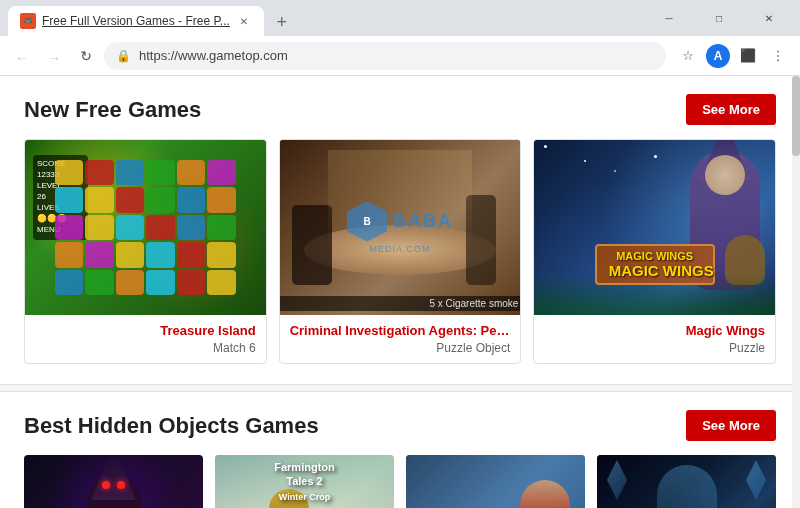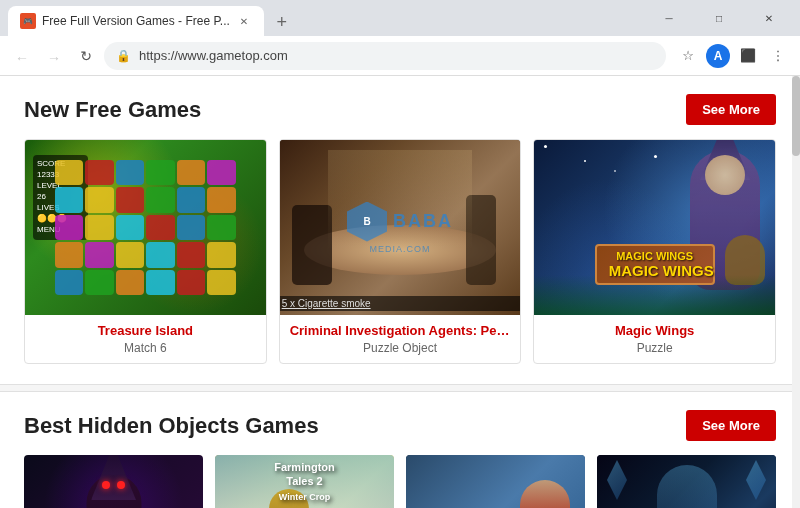--- a/index.html
+++ b/index.html
@@ -39,21 +39,21 @@
       height: 16px;
       background: #e44d26;
       border-radius: 2px;
       display: flex;
       align-items: center;
       justify-content: center;
       color: white;
       font-size: 8px;
       font-weight: bold;
     }
-    .tab-title { flex: 1; white-space: nowrap; overflow: hidden; text-overflow: ellipsis; font-size: 12px; }
+    .tab-title { flex: 1; white-space: nowrap; overflow: hidden; text-overflow: ellipsis; font-size: 12px; text-decoration: underline; }
     .tab-close {
       width: 16px;
       height: 16px;
       display: flex;
       align-items: center;
       justify-content: center;
       border-radius: 50%;
       font-size: 10px;
       color: #666;
       cursor: pointer;
@@ -193,21 +193,21 @@
       cursor: pointer;
     }
     .game-thumbnail {
       width: 100%;
       height: 175px;
       position: relative;
       overflow: hidden;
     }
     .game-info {
       padding: 8px 10px;
-      text-align: center;
+      text-align: right;
     }
     .game-name {
       font-size: 13px;
       color: #cc0000;
       font-weight: bold;
       margin-bottom: 3px;
       white-space: nowrap;
       overflow: hidden;
       text-overflow: ellipsis;
     }
@@ -260,23 +260,22 @@
         radial-gradient(ellipse at 60% 30%, rgba(255,220,150,0.2) 0%, transparent 50%),
         linear-gradient(0deg, rgba(0,0,0,0.3) 0%, transparent 50%);
     }
     .criminal-overlay {
       position: absolute;
       bottom: 4px;
       left: 0; right: 0;
       background: rgba(0,0,0,0.6);
       color: #ddd;
       font-size: 10px;
-      text-align: left;
+      text-align: right;
       padding: 2px;
-      text-decoration: underline;
     }
 
     
     .thumb-magic {
       background: linear-gradient(135deg, #0a1a3a 0%, #1a3a6a 40%, #2a5a9a 70%, #1a2a5a 100%);
       position: relative;
       overflow: hidden;
     }
     .thumb-magic::before {
       content: '';

